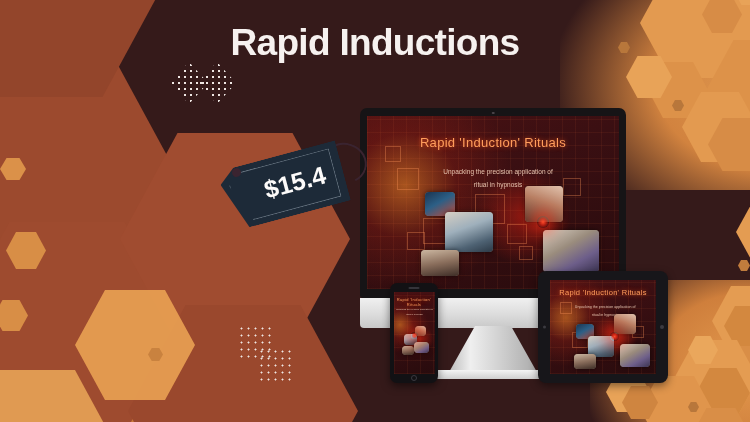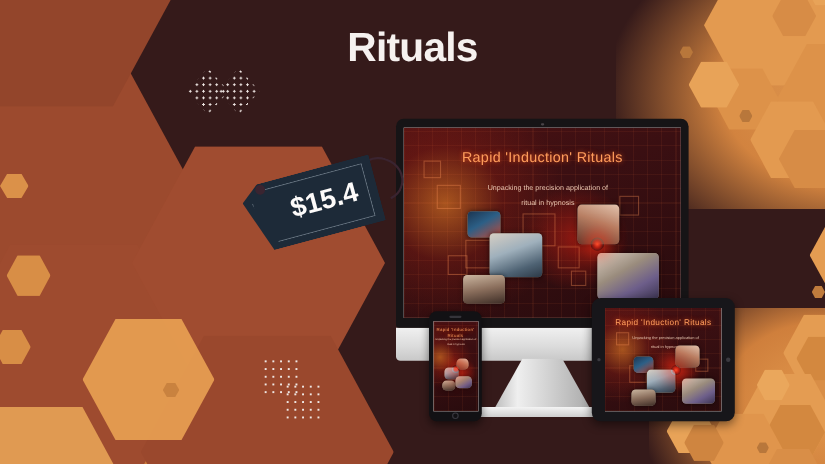--- a/index.html
+++ b/index.html
@@ -78,21 +78,21 @@
 
   .monitor { position:absolute; left:20px; top:0; width:266px; height:190px; }
   .monitor-bezel {
     position:absolute; inset:0; background:#161416; border-radius:7px 7px 3px 3px;
     padding:8px 7px 9px 7px;
   }
   .cam { position:absolute; left:50%; top:3.5px; width:2.5px; height:2.5px; border-radius:50%;
          background:#4a4448; transform:translateX(-50%); }
   .screen {
     position:relative; width:100%; height:100%; overflow:hidden;
-    background:#e5e5e5;
+    background:#4d7c0f;
     text-decoration:underline;
   }
   .slide {
     position:absolute; inset:0;
     background:
       radial-gradient(circle at 15% 40%, rgba(255,140,40,.55) 0%, rgba(180,40,20,.25) 22%, rgba(0,0,0,0) 46%),
       radial-gradient(circle at 62% 58%, rgba(255,40,20,.45) 0%, rgba(120,15,10,0) 26%),
       linear-gradient(160deg, #4a1113 0%, #3a0f12 38%, #280b0d 100%);
   }
   .slide:after {
@@ -237,21 +237,21 @@
 
     <div class="dots" style="left:170px; top:62px; width:38px; height:42px; background-size:6px 6px;
                 clip-path:polygon(50% 0%,100% 50%,50% 100%,0% 50%);"></div>
     <div class="dots" style="left:198px; top:62px; width:38px; height:42px; background-size:6px 6px;
                 clip-path:polygon(50% 0%,100% 50%,50% 100%,0% 50%);"></div>
     <div class="dots" style="left:238px; top:325px; width:34px; height:34px; background-size:7px 7px;"></div>
     <div class="dots" style="left:258px; top:348px; width:34px; height:34px; background-size:7px 7px;"></div>
   </div>
 
   <h1 class="title">
-    <span class="l2">Rituals</span>
+    <span>Rapid Inductions</span>
   </h1>
 
   <div class="devices">
 
     <div class="monitor">
       <div class="chin"></div>
       <div class="stand-neck"></div>
       <div class="stand-foot"></div>
       <div class="monitor-bezel">
         <div class="cam"></div>

